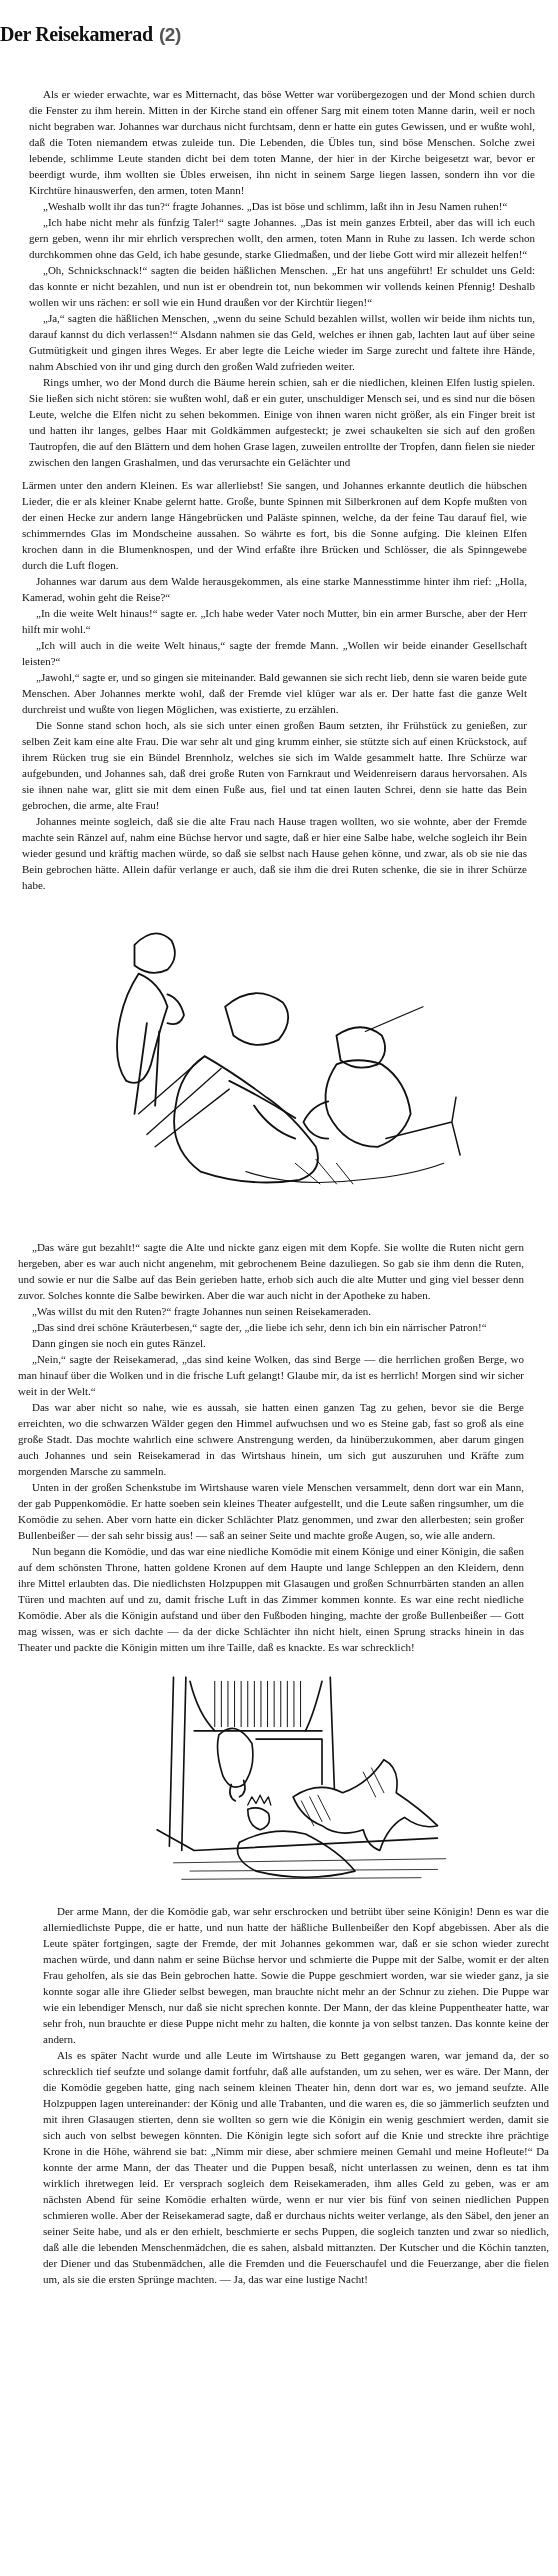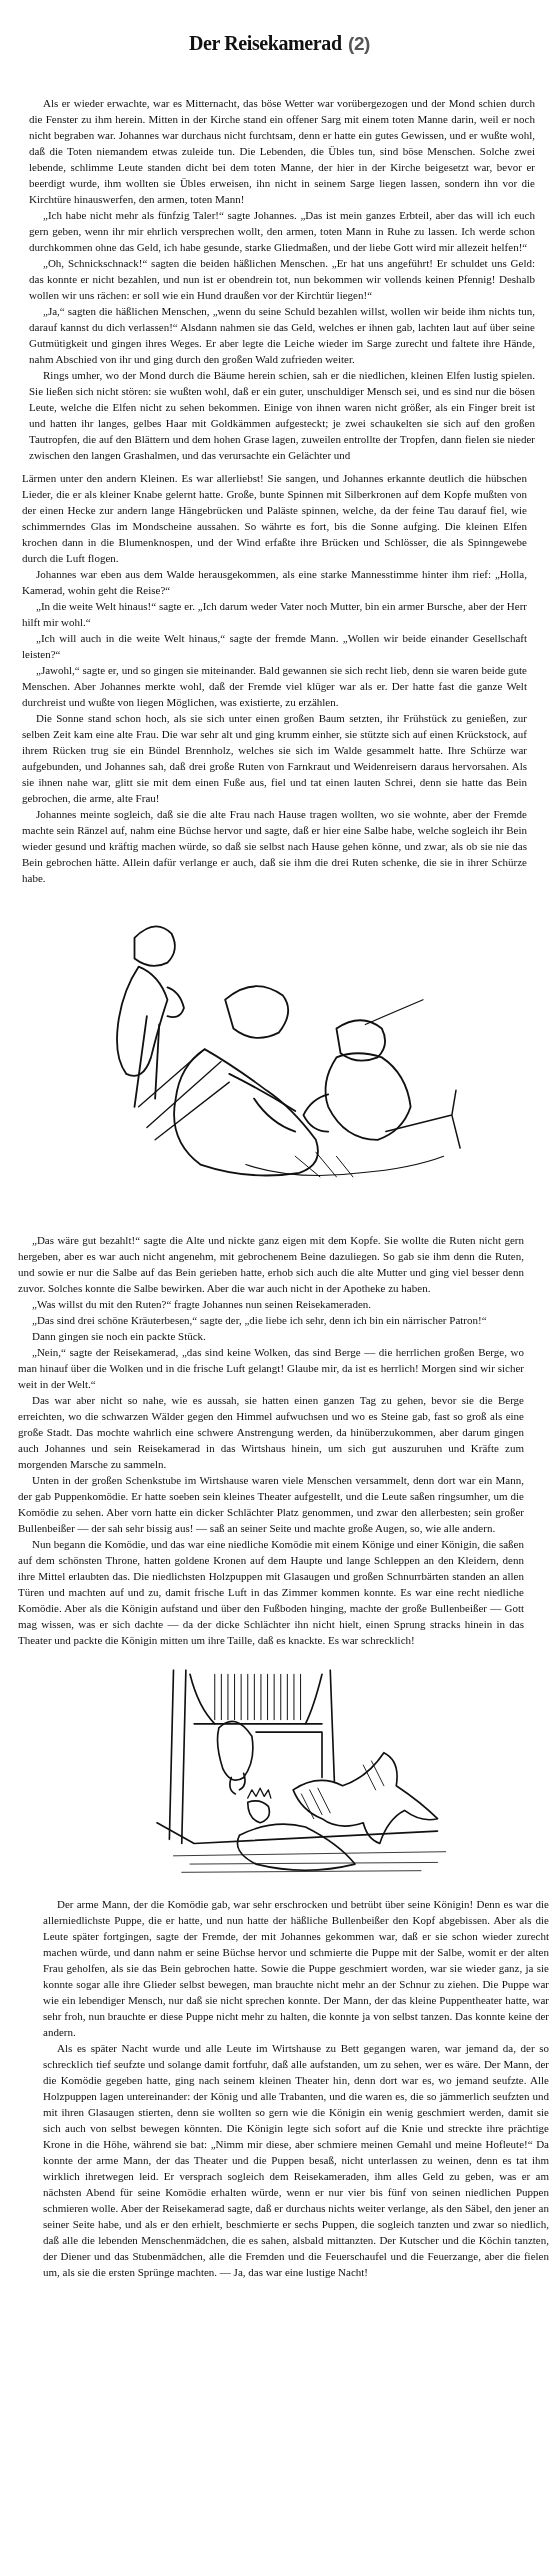--- a/index.html
+++ b/index.html
@@ -1,19 +1,19 @@
 <!DOCTYPE html>
 <html style="font-size:13.2px"><head>
   <meta charset="utf-8">
   <style>
     html, body { margin: 0; padding: 0; background: #ffffff; }
     body { width: 559px; font-family: "Liberation Serif", serif; color: #111; }
     .page { position: relative; width: 559px; min-height: 2576px; }
     .title {
-      text-align: center; padding-top: 27px; height: 33px; line-height: 33px;
+      padding-top: 18px; height: 33px; line-height: 33px;
       font-size: 20px; font-weight: bold; letter-spacing: -0.4px; margin: 0;
     }
     .title .num { font-family: "Liberation Sans", sans-serif; color: #555; font-weight: bold; font-size: 19px; margin-left: 1.7px; }
     .block { text-align: justify; font-size: 11px; line-height: 16px; }
     .block p { margin: 0; text-indent: 14px; }
     .b1 { margin-left: 29px; width: 506px; padding-top: 35px; }
     .b2 { margin-left: 22px; width: 505px; margin-top: 1.7px; }
     .b4 { margin-left: 18px; width: 506px; }
     .b5 { margin-left: 43px; width: 506px; }
     .b2 p.cont, .b5 p.cont, .b6 p.cont { text-indent: 0; }
@@ -28,32 +28,33 @@
 
 <div class="page">
 
   <h1 class="title">
     <span>Der Reisekamerad</span>
     <span class="num">(2)</span>
   </h1>
 
   <div class="block b1">
     <p>Als er wieder erwachte, war es Mitternacht, das böse Wetter war vorübergezogen und der Mond schien durch die Fenster zu ihm herein. Mitten in der Kirche stand ein offener Sarg mit einem toten Manne darin, weil er noch nicht begraben war. Johannes war durchaus nicht furchtsam, denn er hatte ein gutes Gewissen, und er wußte wohl, daß die Toten niemandem etwas zuleide tun. Die Lebenden, die Übles tun, sind böse Menschen. Solche zwei lebende, schlimme Leute standen dicht bei dem toten Manne, der hier in der Kirche beigesetzt war, bevor er beerdigt wurde, ihm wollten sie Übles erweisen, ihn nicht in seinem Sarge liegen lassen, sondern ihn vor die Kirchtüre hinauswerfen, den armen, toten Mann!</p>
+    <p>„Weshalb wollt ihr das tun?“ fragte Johannes. „Das ist böse und schlimm, laßt ihn in Jesu Namen ruhen!“</p>
     <p>„Ich habe nicht mehr als fünfzig Taler!“ sagte Johannes. „Das ist mein ganzes Erbteil, aber das will ich euch gern geben, wenn ihr mir ehrlich versprechen wollt, den armen, toten Mann in Ruhe zu lassen. Ich werde schon durchkommen ohne das Geld, ich habe gesunde, starke Gliedmaßen, und der liebe Gott wird mir allezeit helfen!“</p>
     <p>„Oh, Schnickschnack!“ sagten die beiden häßlichen Menschen. „Er hat uns angeführt! Er schuldet uns Geld: das konnte er nicht bezahlen, und nun ist er obendrein tot, nun bekommen wir vollends keinen Pfennig! Deshalb wollen wir uns rächen: er soll wie ein Hund draußen vor der Kirchtür liegen!“</p>
     <p>„Ja,“ sagten die häßlichen Menschen, „wenn du seine Schuld bezahlen willst, wollen wir beide ihm nichts tun, darauf kannst du dich verlassen!“ Alsdann nahmen sie das Geld, welches er ihnen gab, lachten laut auf über seine Gutmütigkeit und gingen ihres Weges. Er aber legte die Leiche wieder im Sarge zurecht und faltete ihre Hände, nahm Abschied von ihr und ging durch den großen Wald zufrieden weiter.</p>
     <p>Rings umher, wo der Mond durch die Bäume herein schien, sah er die niedlichen, kleinen Elfen lustig spielen. Sie ließen sich nicht stören: sie wußten wohl, daß er ein guter, unschuldiger Mensch sei, und es sind nur die bösen Leute, welche die Elfen nicht zu sehen bekommen. Einige von ihnen waren nicht größer, als ein Finger breit ist und hatten ihr langes, gelbes Haar mit Goldkämmen aufgesteckt; je zwei schaukelten sie sich auf den großen Tautropfen, die auf den Blättern und dem hohen Grase lagen, zuweilen entrollte der Tropfen, dann fielen sie nieder zwischen den langen Grashalmen, und das verursachte ein Gelächter und</p>
   </div>
 
   <div class="seam"></div>
 
   <div class="block b2">
     <p class="cont">Lärmen unter den andern Kleinen. Es war allerliebst! Sie sangen, und Johannes erkannte deutlich die hübschen Lieder, die er als kleiner Knabe gelernt hatte. Große, bunte Spinnen mit Silberkronen auf dem Kopfe mußten von der einen Hecke zur andern lange Hängebrücken und Paläste spinnen, welche, da der feine Tau darauf fiel, wie schimmerndes Glas im Mondscheine aussahen. So währte es fort, bis die Sonne aufging. Die kleinen Elfen krochen dann in die Blumenknospen, und der Wind erfaßte ihre Brücken und Schlösser, die als Spinngewebe durch die Luft flogen.</p>
-    <p>Johannes war eben aus dem Walde herausgekommen, als eine starke Mannesstimme hinter ihm rief: „Holla, Kamerad, wohin geht die Reise?“</p>
-    <p>„In die weite Welt hinaus!“ sagte er. „Ich darum weder Vater noch Mutter, bin ein armer Bursche, aber der Herr hilft mir wohl.“</p>
+    <p>Johannes war darum aus dem Walde herausgekommen, als eine starke Mannesstimme hinter ihm rief: „Holla, Kamerad, wohin geht die Reise?“</p>
+    <p>„In die weite Welt hinaus!“ sagte er. „Ich habe weder Vater noch Mutter, bin ein armer Bursche, aber der Herr hilft mir wohl.“</p>
     <p>„Ich will auch in die weite Welt hinaus,“ sagte der fremde Mann. „Wollen wir beide einander Gesellschaft leisten?“</p>
     <p>„Jawohl,“ sagte er, und so gingen sie miteinander. Bald gewannen sie sich recht lieb, denn sie waren beide gute Menschen. Aber Johannes merkte wohl, daß der Fremde viel klüger war als er. Der hatte fast die ganze Welt durchreist und wußte von liegen Möglichen, was existierte, zu erzählen.</p>
     <p>Die Sonne stand schon hoch, als sie sich unter einen großen Baum setzten, ihr Frühstück zu genießen, zur selben Zeit kam eine alte Frau. Die war sehr alt und ging krumm einher, sie stützte sich auf einen Krückstock, auf ihrem Rücken trug sie ein Bündel Brennholz, welches sie sich im Walde gesammelt hatte. Ihre Schürze war aufgebunden, und Johannes sah, daß drei große Ruten von Farnkraut und Weidenreisern daraus hervorsahen. Als sie ihnen nahe war, glitt sie mit dem einen Fuße aus, fiel und tat einen lauten Schrei, denn sie hatte das Bein gebrochen, die arme, alte Frau!</p>
     <p>Johannes meinte sogleich, daß sie die alte Frau nach Hause tragen wollten, wo sie wohnte, aber der Fremde machte sein Ränzel auf, nahm eine Büchse hervor und sagte, daß er hier eine Salbe habe, welche sogleich ihr Bein wieder gesund und kräftig machen würde, so daß sie selbst nach Hause gehen könne, und zwar, als ob sie nie das Bein gebrochen hätte. Allein dafür verlange er auch, daß sie ihm die drei Ruten schenke, die sie in ihrer Schürze habe.</p>
   </div>
 
   <div class="figure fig1">
     <svg viewBox="0 0 480 370">
       <g fill="none" stroke="#111" stroke-width="2.2" stroke-linecap="round" stroke-linejoin="round">
 
@@ -75,21 +76,21 @@
         <path d="M190 310 q60 20 140 10 q60 -5 100 -20" stroke-width="1.4"></path>
         <path d="M250 300 l30 25 M275 295 l25 30 M300 300 l20 25" stroke-width="1.2"></path>
       </g>
     </svg>
   </div>
 
   <div class="block b4">
     <p>„Das wäre gut bezahlt!“ sagte die Alte und nickte ganz eigen mit dem Kopfe. Sie wollte die Ruten nicht gern hergeben, aber es war auch nicht angenehm, mit gebrochenem Beine dazuliegen. So gab sie ihm denn die Ruten, und sowie er nur die Salbe auf das Bein gerieben hatte, erhob sich auch die alte Mutter und ging viel besser denn zuvor. Solches konnte die Salbe bewirken. Aber die war auch nicht in der Apotheke zu haben.</p>
     <p>„Was willst du mit den Ruten?“ fragte Johannes nun seinen Reisekameraden.</p>
     <p>„Das sind drei schöne Kräuterbesen,“ sagte der, „die liebe ich sehr, denn ich bin ein närrischer Patron!“</p>
-    <p>Dann gingen sie noch ein packte Stück.</p>
+    <p>Dann gingen sie noch ein gutes Ränzel.</p>
     <p>„Nein,“ sagte der Reisekamerad, „das sind keine Wolken, das sind Berge — die herrlichen großen Berge, wo man hinauf über die Wolken und in die frische Luft gelangt! Glaube mir, da ist es herrlich! Morgen sind wir sicher weit in der Welt.“</p>
     <p>Das war aber nicht so nahe, wie es aussah, sie hatten einen ganzen Tag zu gehen, bevor sie die Berge erreichten, wo die schwarzen Wälder gegen den Himmel aufwuchsen und wo es Steine gab, fast so groß als eine große Stadt. Das mochte wahrlich eine schwere Anstrengung werden, da hinüberzukommen, aber darum gingen auch Johannes und sein Reisekamerad in das Wirtshaus hinein, um sich gut auszuruhen und Kräfte zum morgenden Marsche zu sammeln.</p>
     <p>Unten in der großen Schenkstube im Wirtshause waren viele Menschen versammelt, denn dort war ein Mann, der gab Puppenkomödie. Er hatte soeben sein kleines Theater aufgestellt, und die Leute saßen ringsumher, um die Komödie zu sehen. Aber vorn hatte ein dicker Schlächter Platz genommen, und zwar den allerbesten; sein großer Bullenbeißer — der sah sehr bissig aus! — saß an seiner Seite und machte große Augen, so, wie alle andern.</p>
     <p>Nun begann die Komödie, und das war eine niedliche Komödie mit einem Könige und einer Königin, die saßen auf dem schönsten Throne, hatten goldene Kronen auf dem Haupte und lange Schleppen an den Kleidern, denn ihre Mittel erlaubten das. Die niedlichsten Holzpuppen mit Glasaugen und großen Schnurrbärten standen an allen Türen und machten auf und zu, damit frische Luft in das Zimmer kommen konnte. Es war eine recht niedliche Komödie. Aber als die Königin aufstand und über den Fußboden hinging, machte der große Bullenbeißer — Gott mag wissen, was er sich dachte — da der dicke Schlächter ihn nicht hielt, einen Sprung stracks hinein in das Theater und packte die Königin mitten um ihre Taille, daß es knackte. Es war schrecklich!</p>
   </div>
 
   <div class="figure fig2">
     <svg viewBox="0 0 400 258">
       <g fill="none" stroke="#111" stroke-width="2" stroke-linecap="round" stroke-linejoin="round">
 

